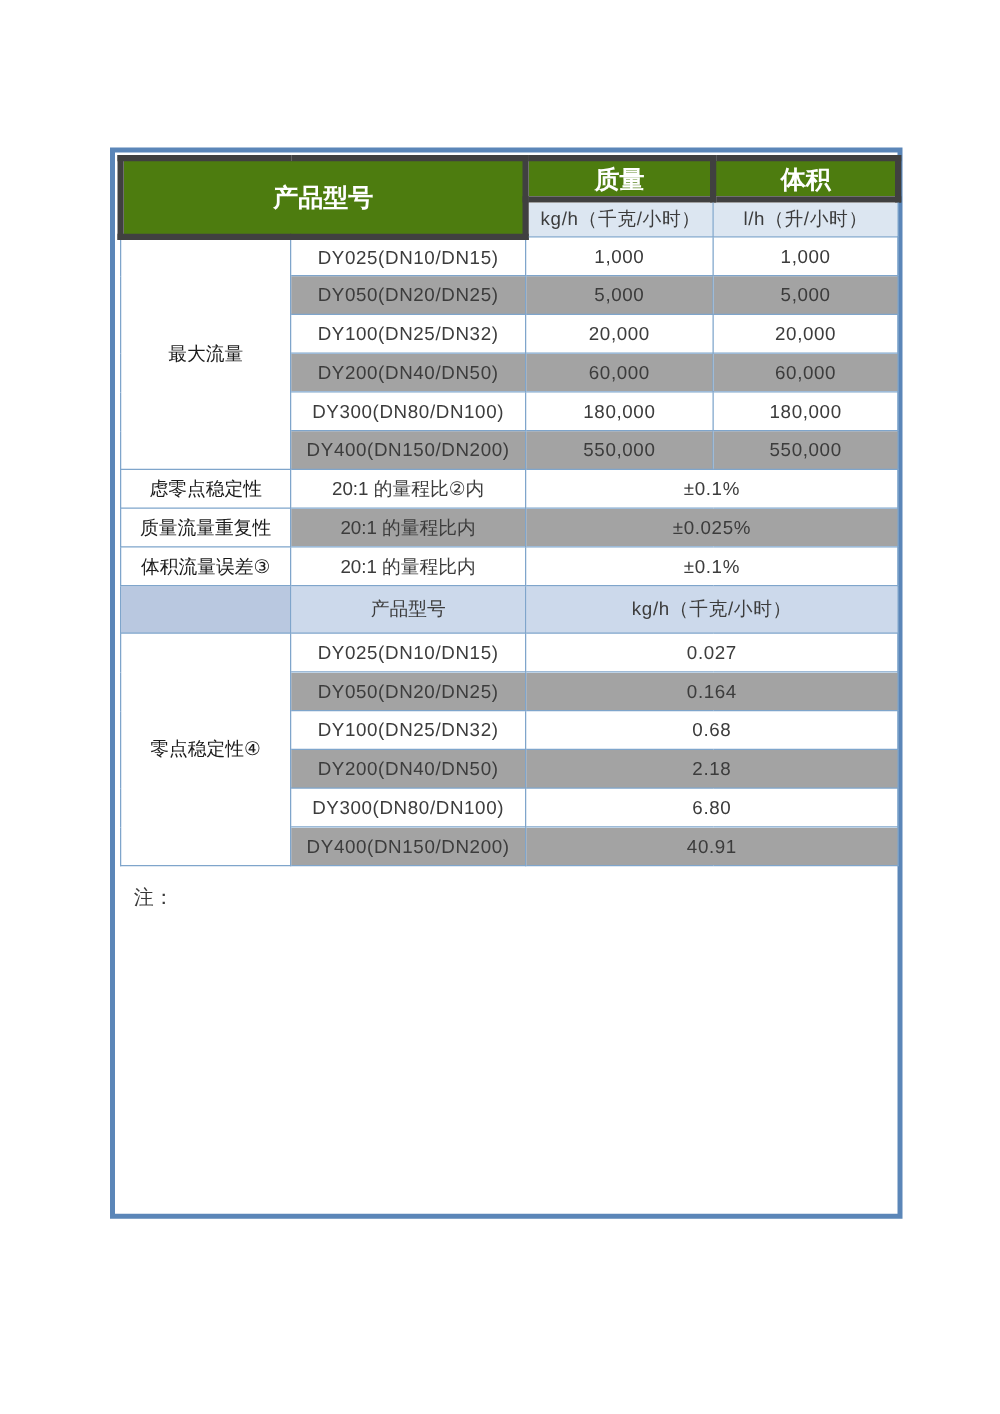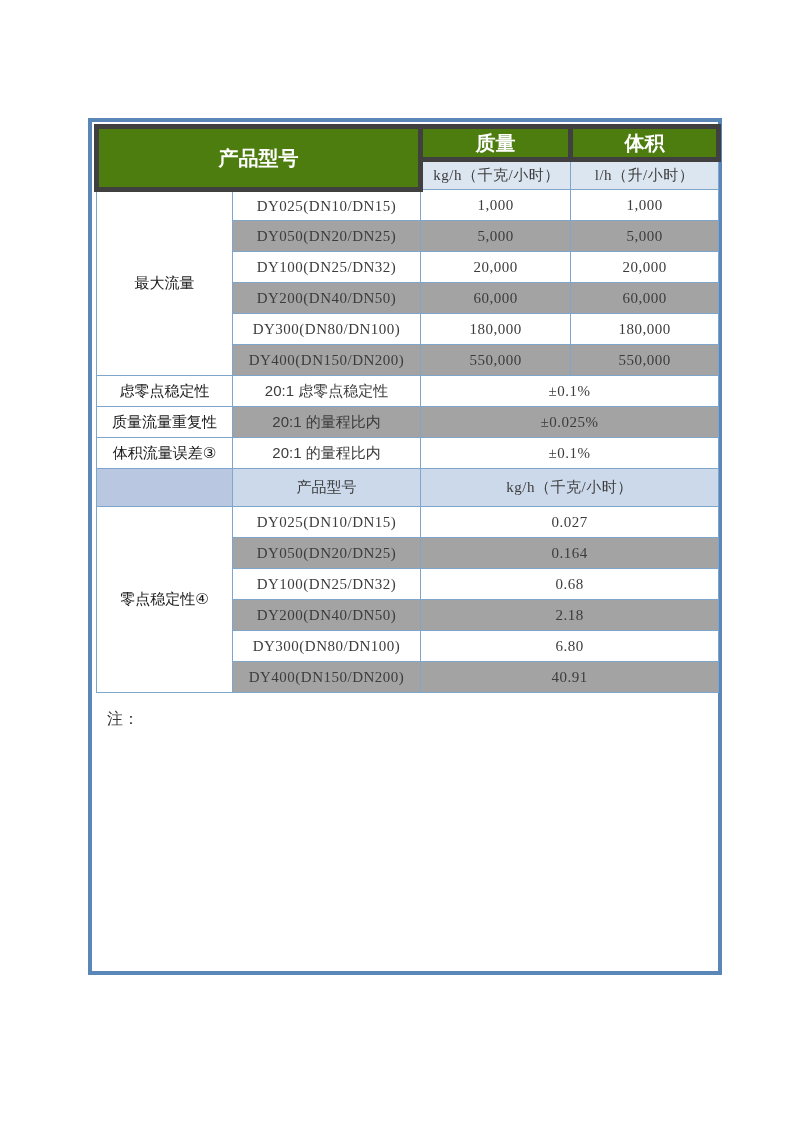--- a/index.html
+++ b/index.html
@@ -50,21 +50,21 @@
   tr.midhead { height:38px; }
   tr.alt td { background:#a3a3a3; }
   td.rowlabel {
     font-weight:normal;
     background:#ffffff !important;
     color:#1a1a1a;
   }
   tr.midhead td { background:#ccd9eb; }
   tr.midhead td.midempty { background:#b9c8e0; }
   .mono {
-    font-family:Liberation Serif, serif;
+    font-family:Liberation Sans, sans-serif;
     letter-spacing:0.5px;
   }
   .notes {
     box-sizing:border-box;
     width:622px;
     padding:10px 10px 0 13px;
     font-size:16px;
     line-height:2.05;
     color:#3a3a3a;
   }
@@ -121,21 +121,21 @@
       <td class="mono">180,000</td>
     </tr>
     <tr class="row alt">
       <td class="mono">DY400(DN150/DN200)</td>
       <td class="mono">550,000</td>
       <td class="mono">550,000</td>
     </tr>
 
     <tr class="row">
       <td class="rowlabel">虑零点稳定性</td>
-      <td>20:1 虑零点稳定性</td>
+      <td>20:1 的量程比②内</td>
       <td class="mono" colspan="2">±0.1%</td>
     </tr>
     <tr class="row alt">
       <td class="rowlabel">质量流量重复性</td>
       <td>20:1 的量程比内</td>
       <td class="mono" colspan="2">±0.025%</td>
     </tr>
     <tr class="row">
       <td class="rowlabel">体积流量误差③</td>
       <td>20:1 的量程比内</td>

